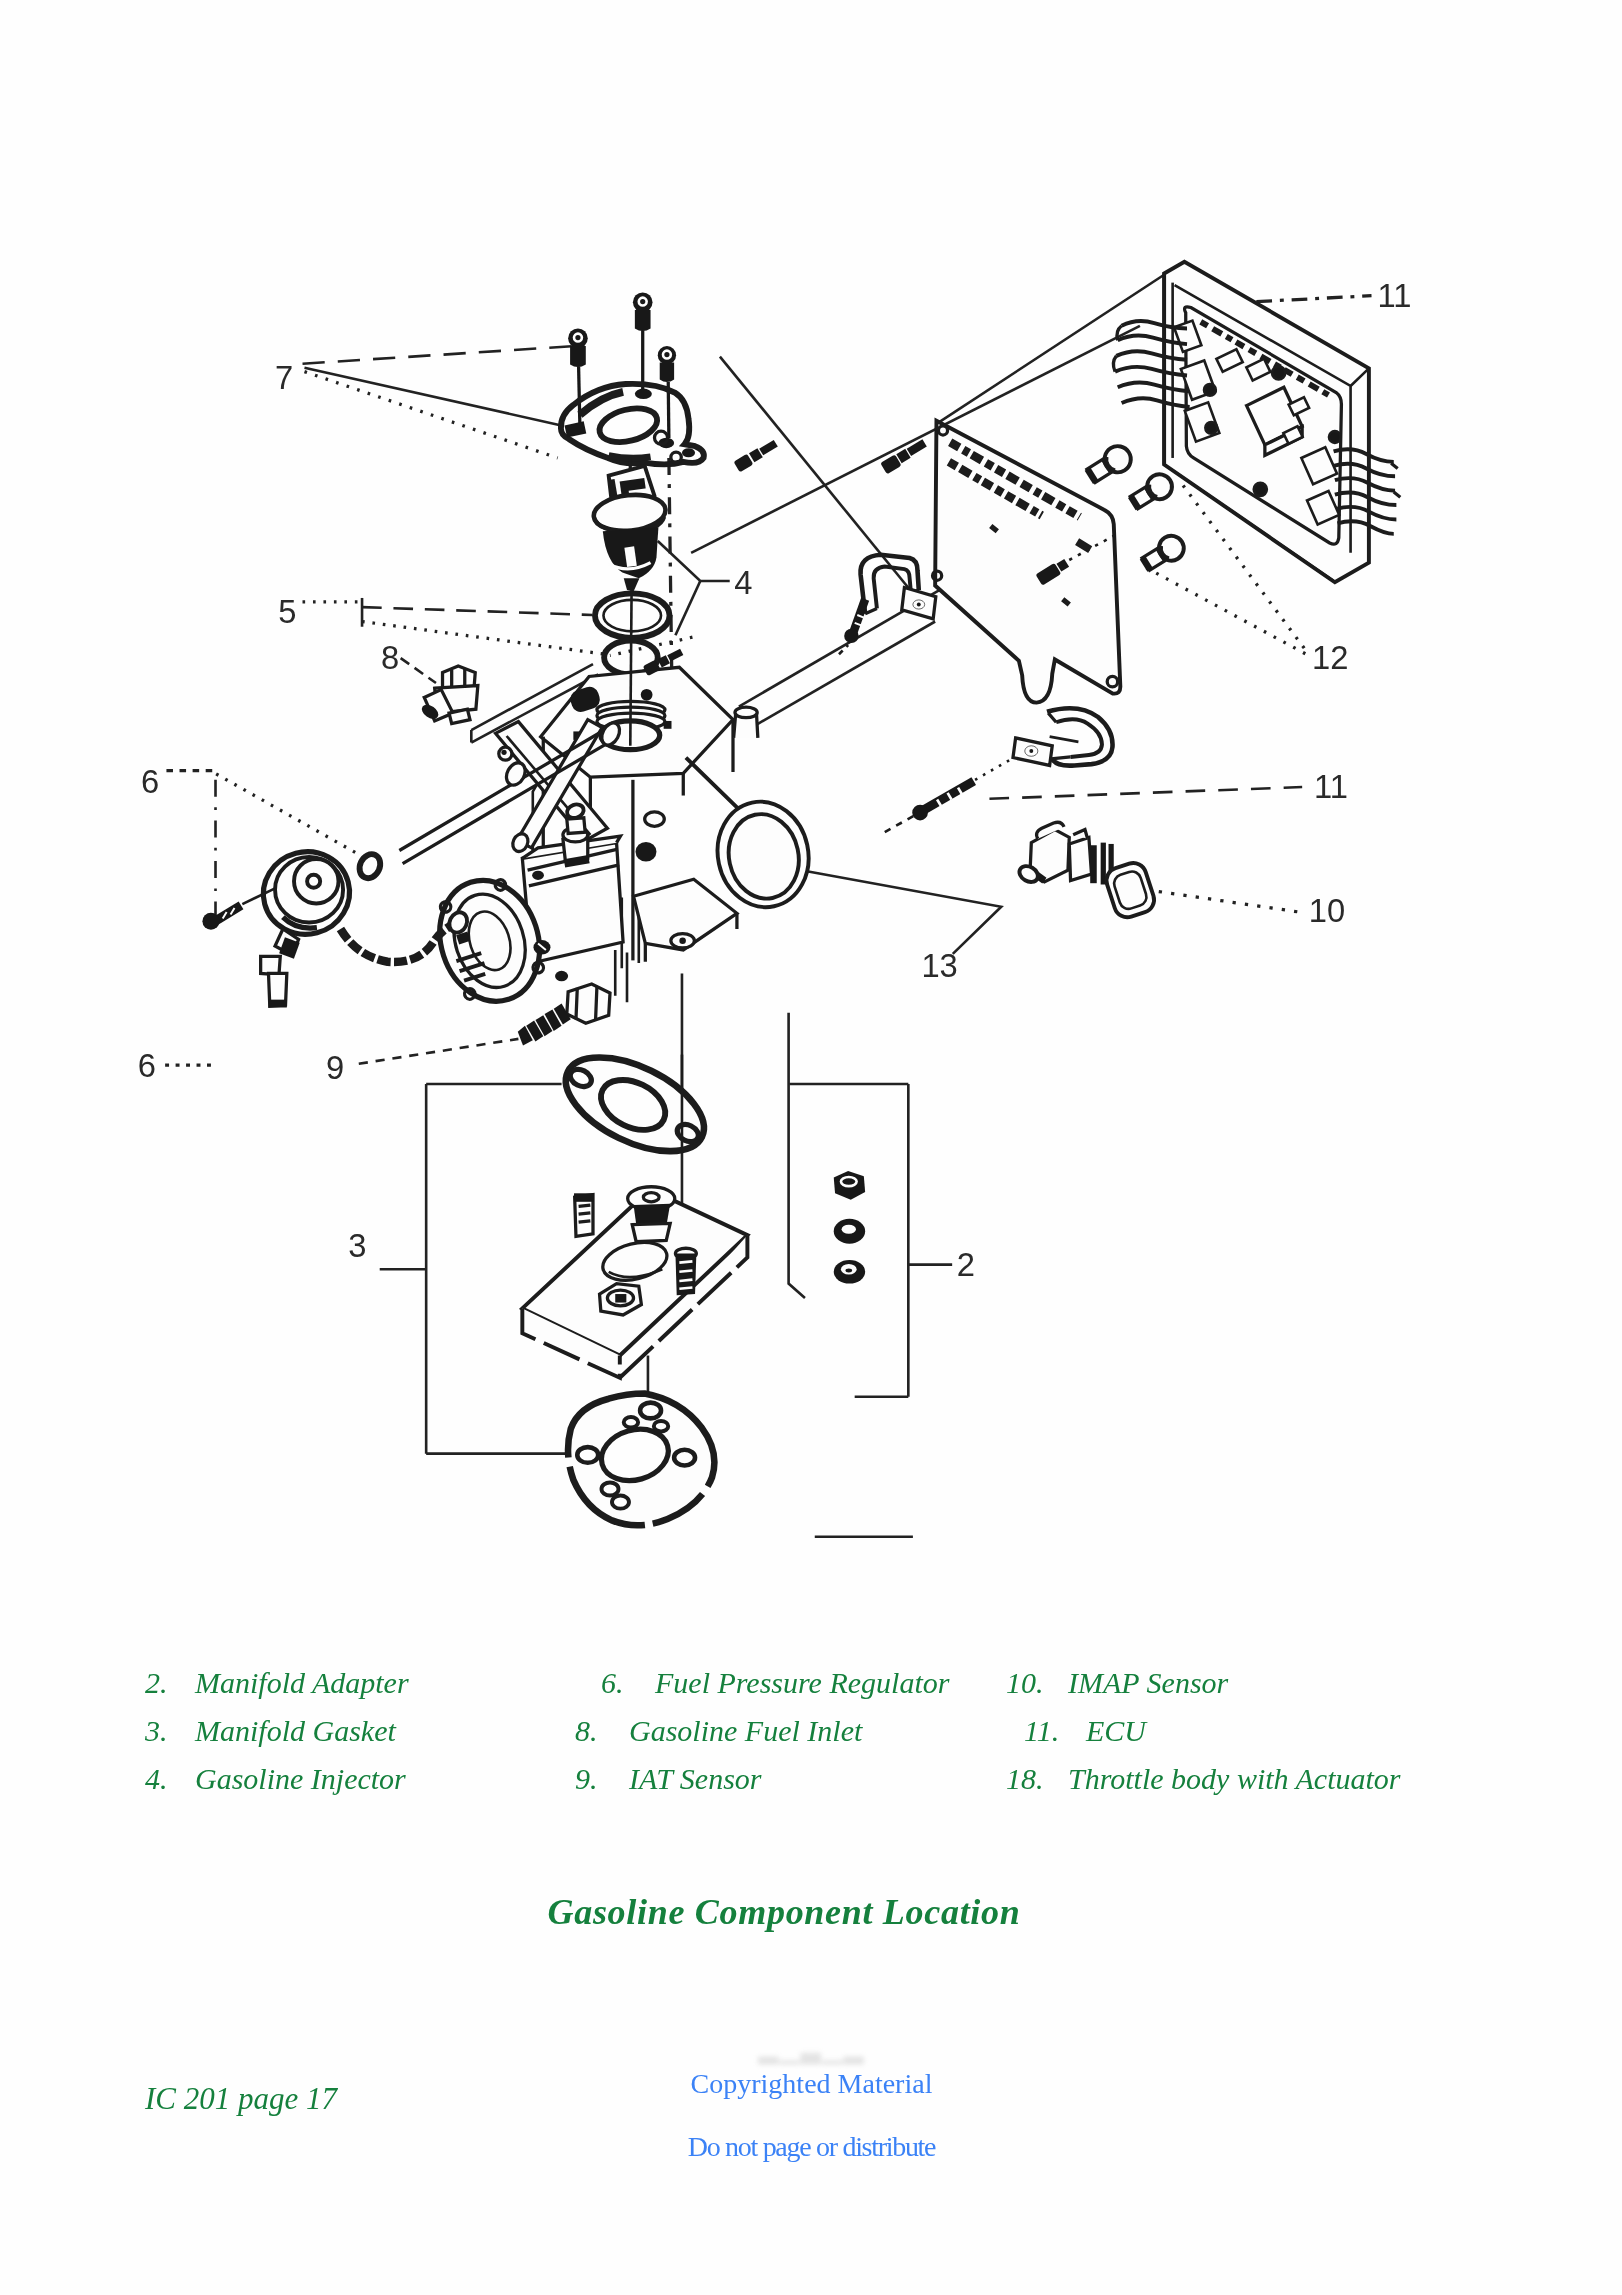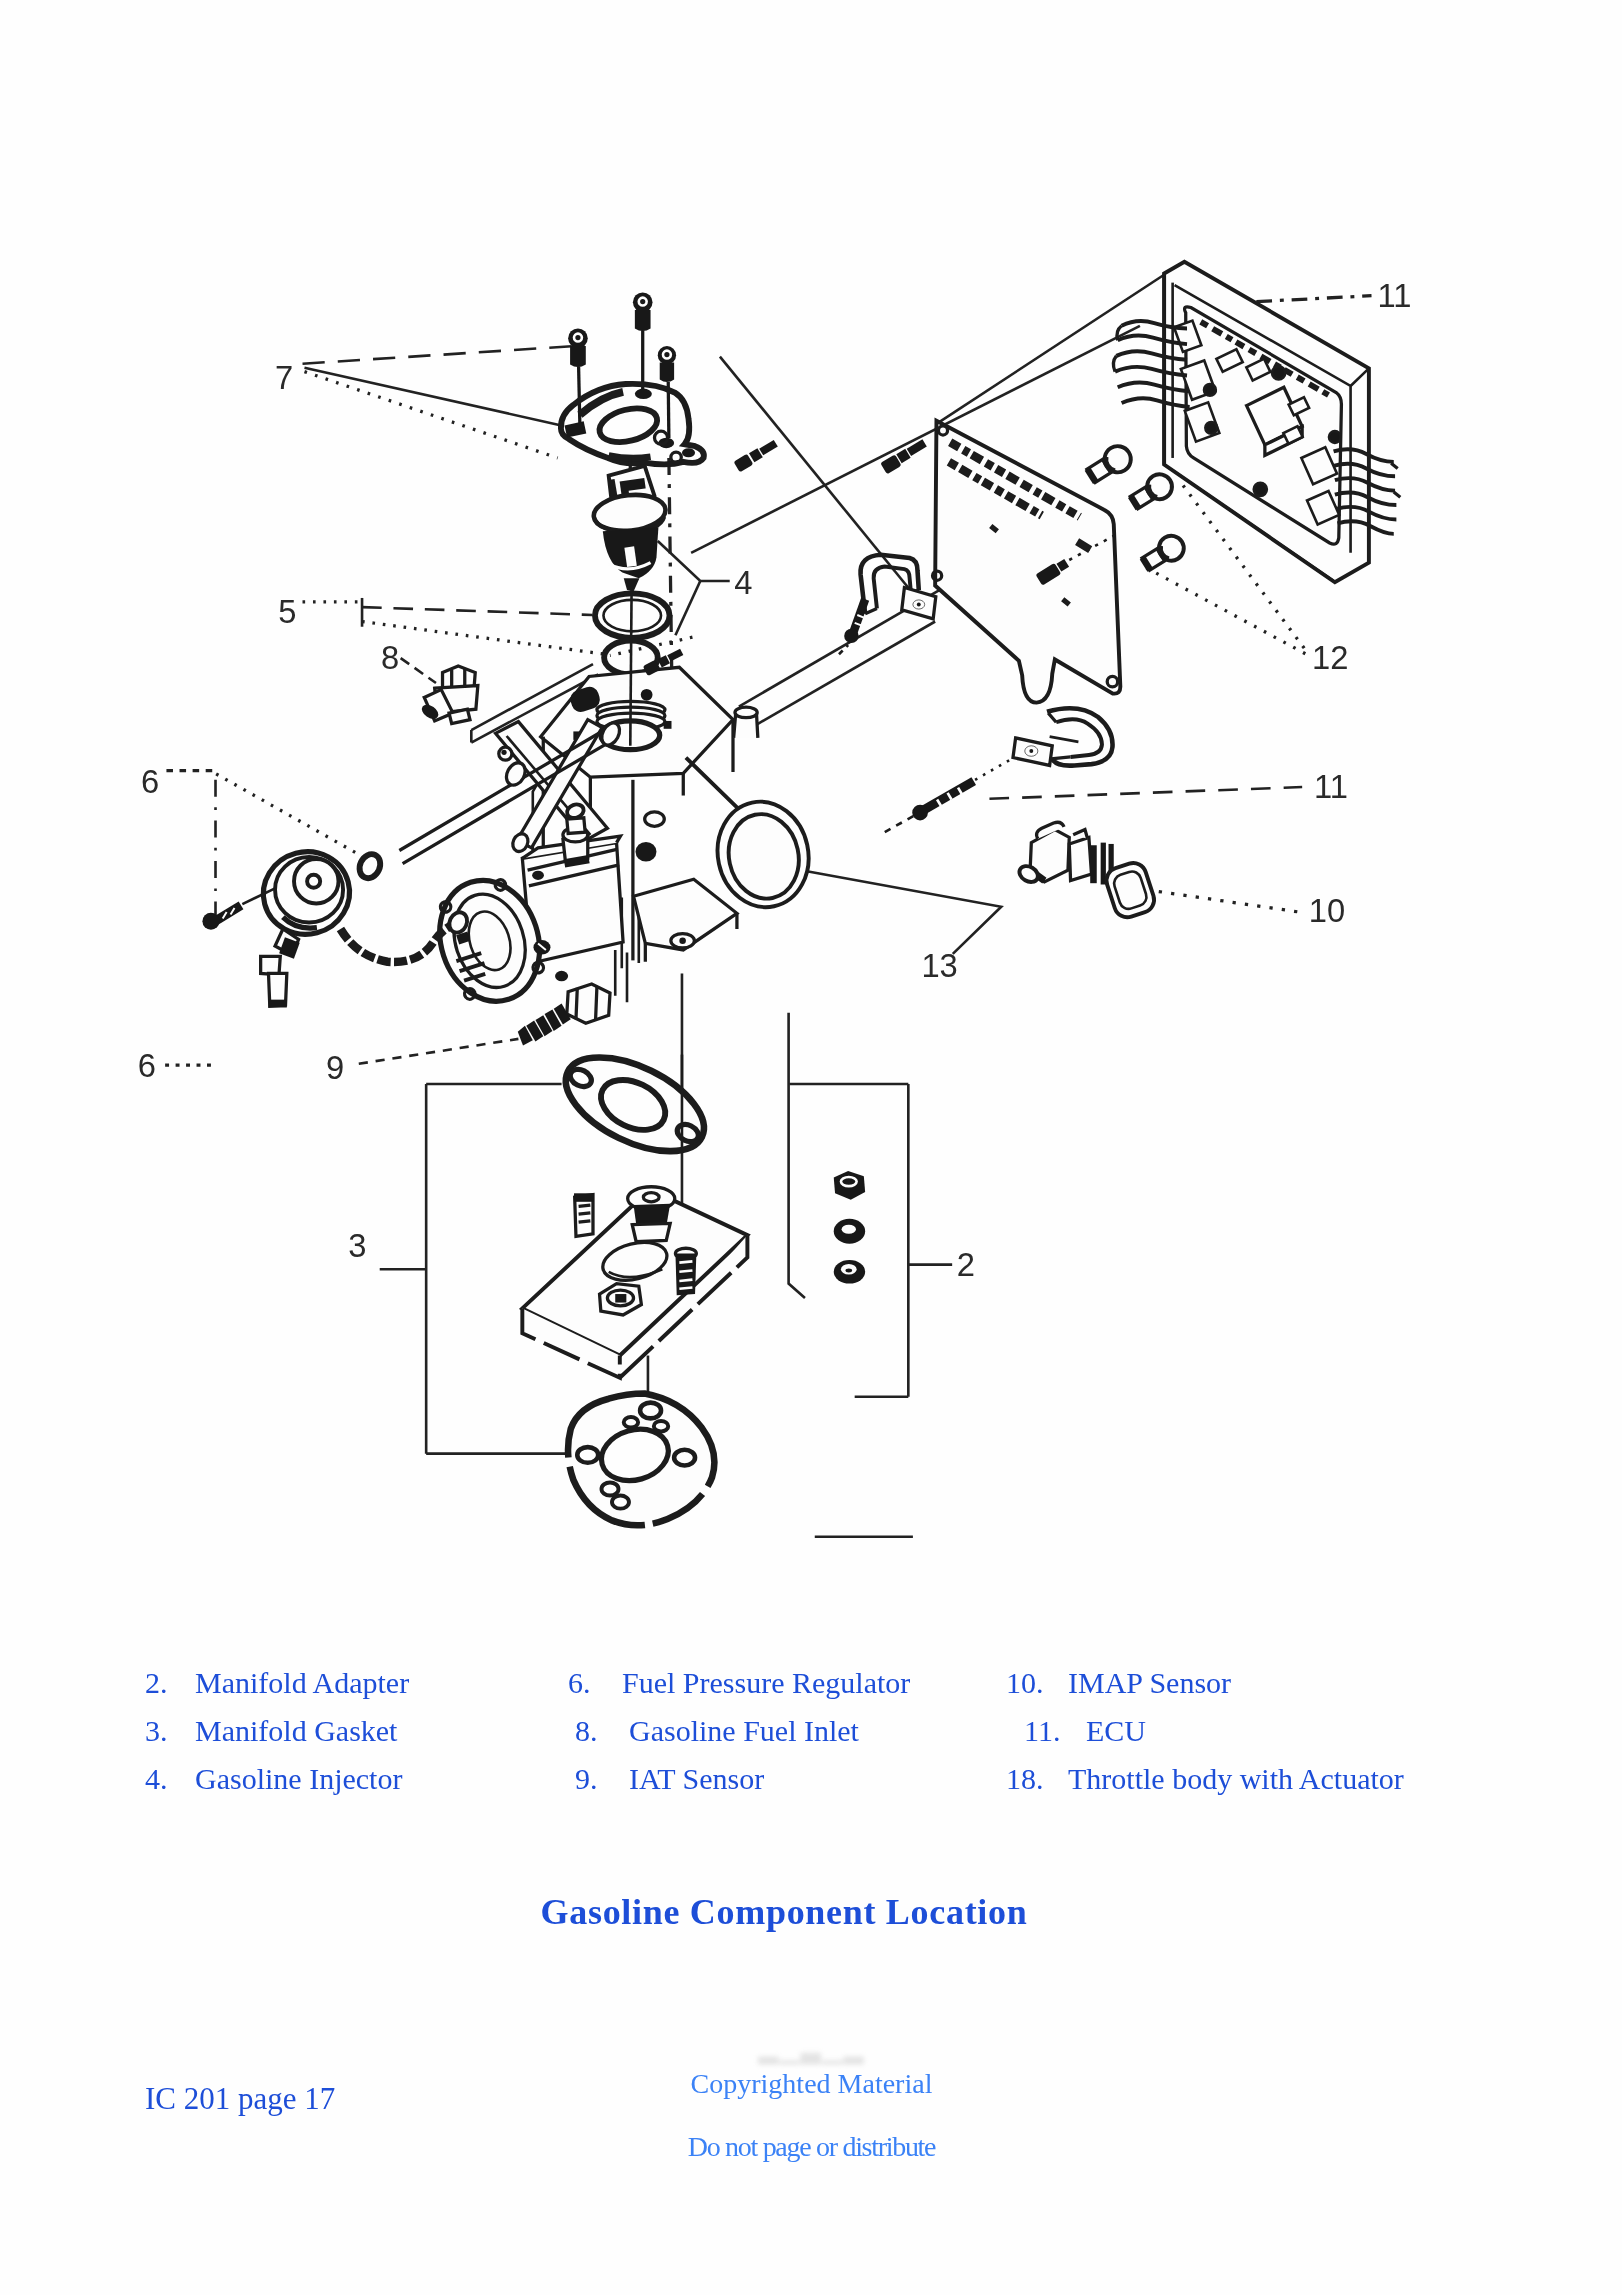--- a/index.html
+++ b/index.html
@@ -1,18 +1,18 @@
 <!DOCTYPE html>
 <html style="font-size:10.5px"><head>
 <meta charset="utf-8">
 <style>
 html,body{margin:0;padding:0;background:#ffffff;}
 #page{position:relative;width:1623px;height:2295px;background:#fefefe;overflow:hidden;}
 #diag{position:absolute;left:0;top:0;}
-.txt{position:absolute;font-family:"Liberation Serif",serif;color:#1d4ed8;white-space:nowrap;}
+.txt{position:absolute;font-family:"Liberation Serif",serif;color:#15803d;white-space:nowrap;font-style:italic;}
 .num{display:inline-block;}
 #title{left:-27.5px;top:1891px;width:1623px;text-align:center;font-weight:bold;font-size:36px;letter-spacing:0.7px;}
 .leg{font-size:30px;}
 #footer{left:145px;top:2081px;font-size:31px;}
 .red{position:absolute;left:0;width:1623px;text-align:center;font-family:"Liberation Serif",serif;color:#3b82f6;font-size:28px;}
 #smudge{position:absolute;left:0;width:1623px;text-align:center;top:2034px;color:#b9b9b9;font-family:"Liberation Serif",serif;font-size:26px;filter:blur(2.6px);opacity:.38;letter-spacing:1.3px;}
 </style>
 </head>
 <body>
 <div id="page">
@@ -554,21 +554,21 @@
 <rect x="1682" y="1288" width="8" height="64" fill="#181818" stroke="none"></rect>
 <rect x="1694" y="1290" width="8" height="66" fill="#181818" stroke="none"></rect>
 <g transform="rotate(-18 1726 1360)">
 <rect x="1696" y="1322" width="62" height="78" rx="20" stroke-width="6"></rect>
 <rect x="1706" y="1334" width="42" height="54" rx="14" stroke-width="4"></rect>
 </g>
 </g>
 </svg>
 
 <div class="txt leg" style="left:145px;top:1666px;"><span class="num" style="width:50px;">2.</span>Manifold Adapter</div>
-<div class="txt leg" style="left:568px;top:1666px;"><span class="num" style="width:54px;">6.</span>Fuel Pressure Regulator</div>
+<div class="txt leg" style="left:601px;top:1666px;"><span class="num" style="width:54px;">6.</span>Fuel Pressure Regulator</div>
 <div class="txt leg" style="left:1006px;top:1666px;"><span class="num" style="width:62px;">10.</span>IMAP Sensor</div>
 
 <div class="txt leg" style="left:145px;top:1714px;"><span class="num" style="width:50px;">3.</span>Manifold Gasket</div>
 <div class="txt leg" style="left:575px;top:1714px;"><span class="num" style="width:54px;">8.</span>Gasoline Fuel Inlet</div>
 <div class="txt leg" style="left:1006px;top:1714px;"><span class="num" style="width:62px;margin-left:18px;">11.</span>ECU</div>
 
 <div class="txt leg" style="left:145px;top:1762px;"><span class="num" style="width:50px;">4.</span>Gasoline Injector</div>
 <div class="txt leg" style="left:575px;top:1762px;"><span class="num" style="width:54px;">9.</span>IAT Sensor</div>
 <div class="txt leg" style="left:1006px;top:1762px;"><span class="num" style="width:62px;">18.</span>Throttle body with Actuator</div>
 

